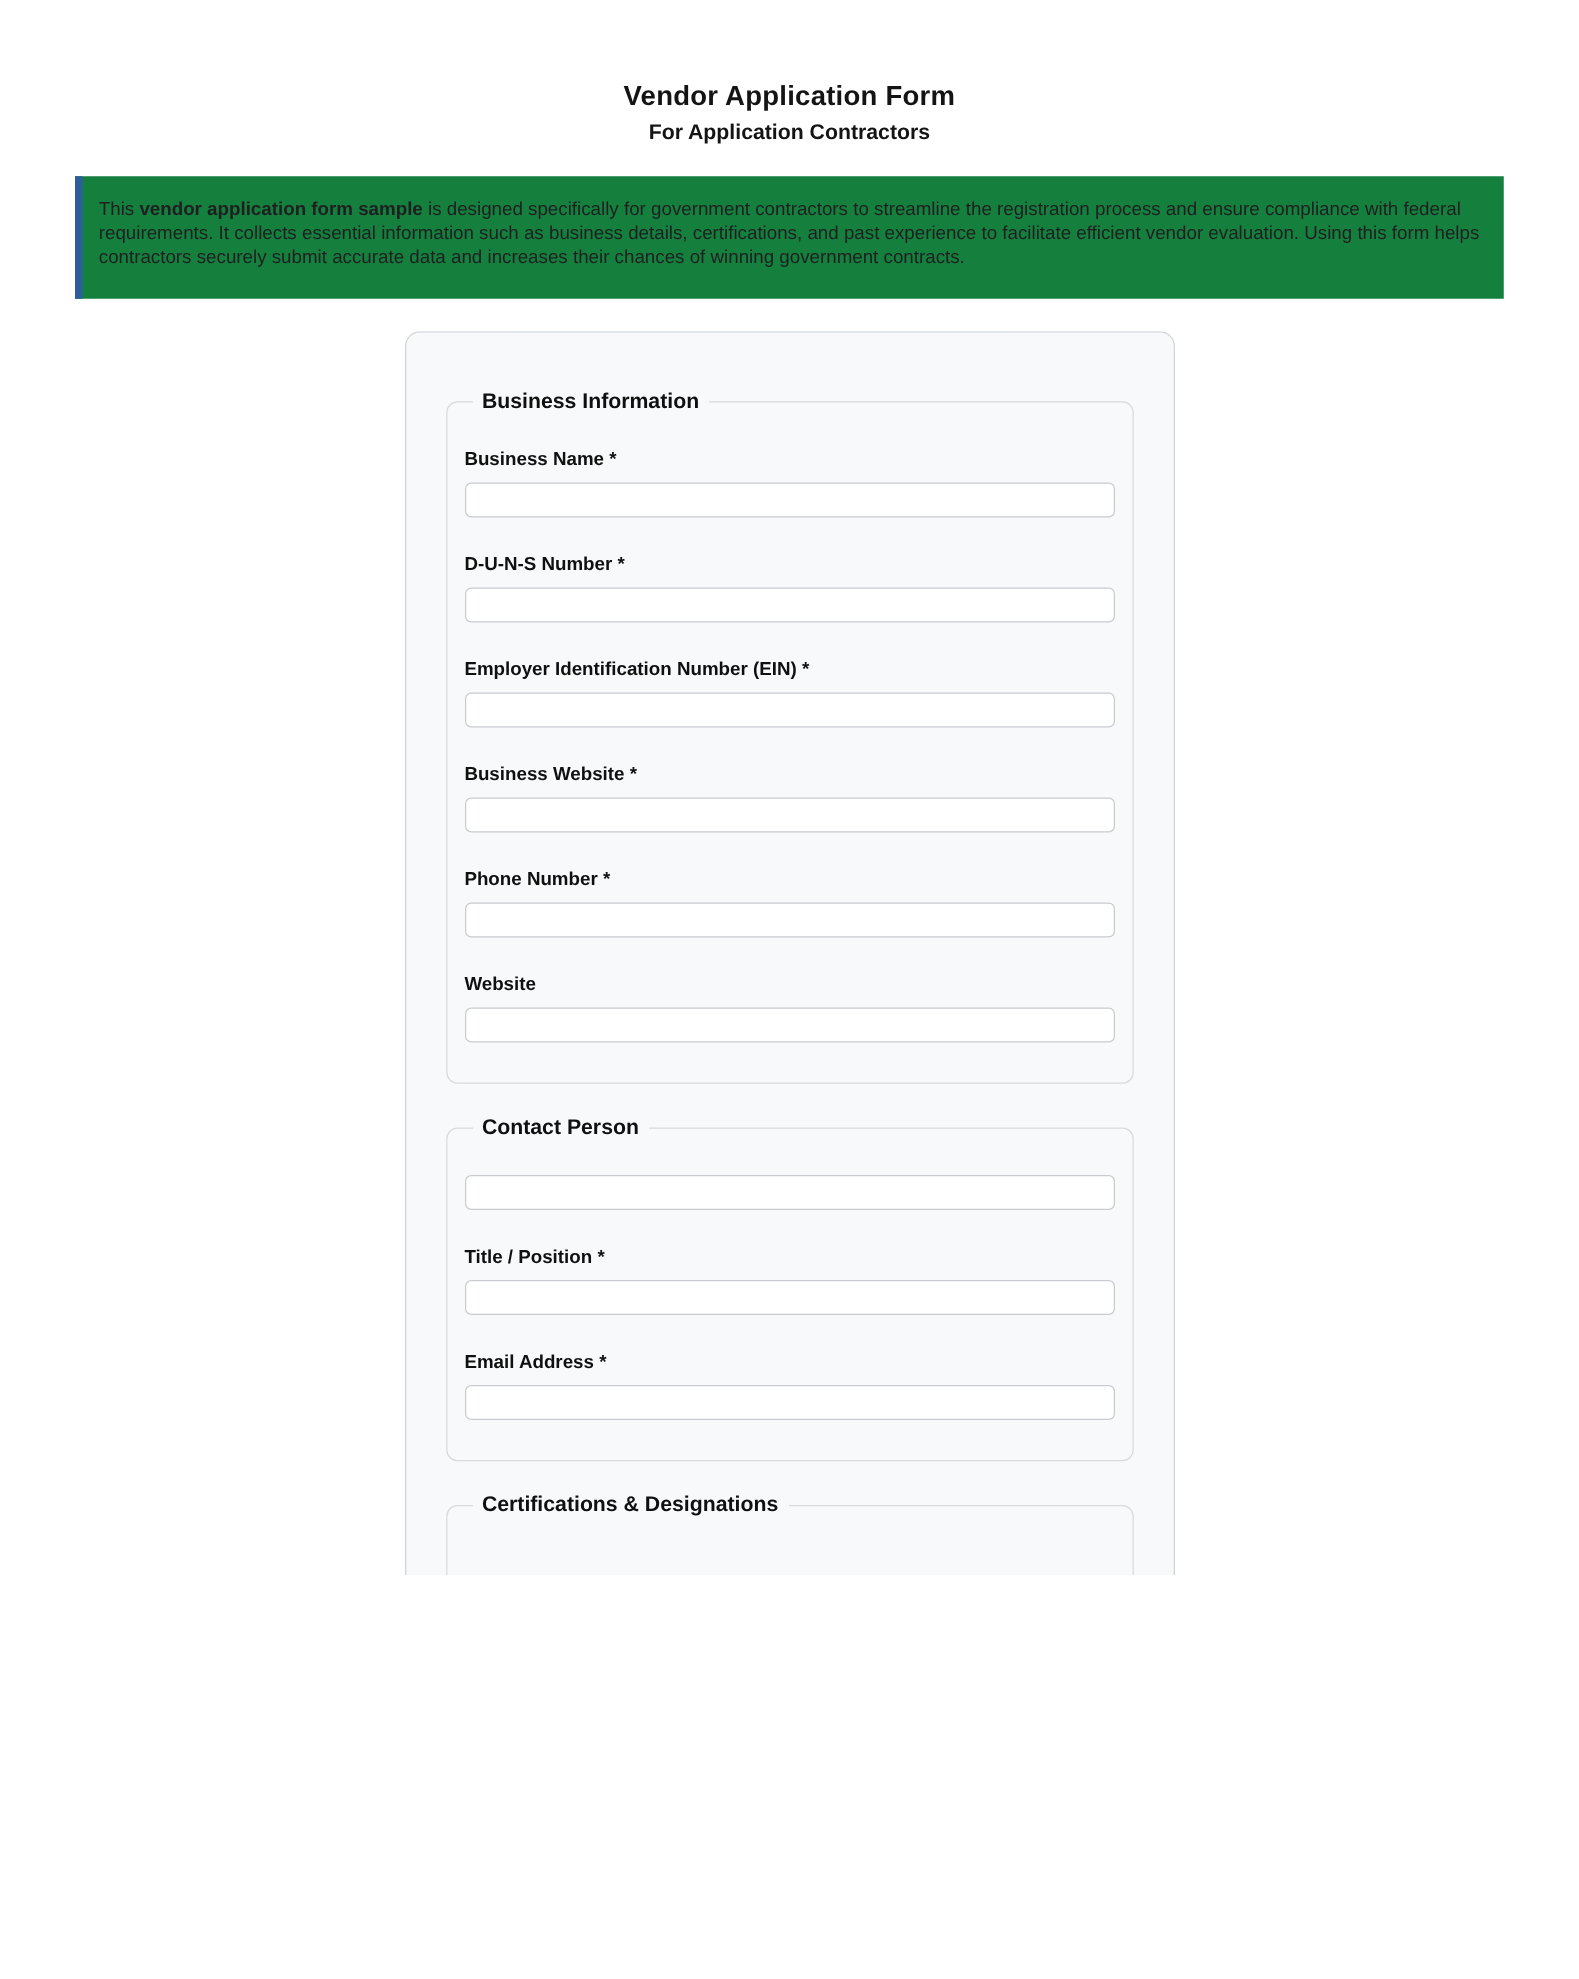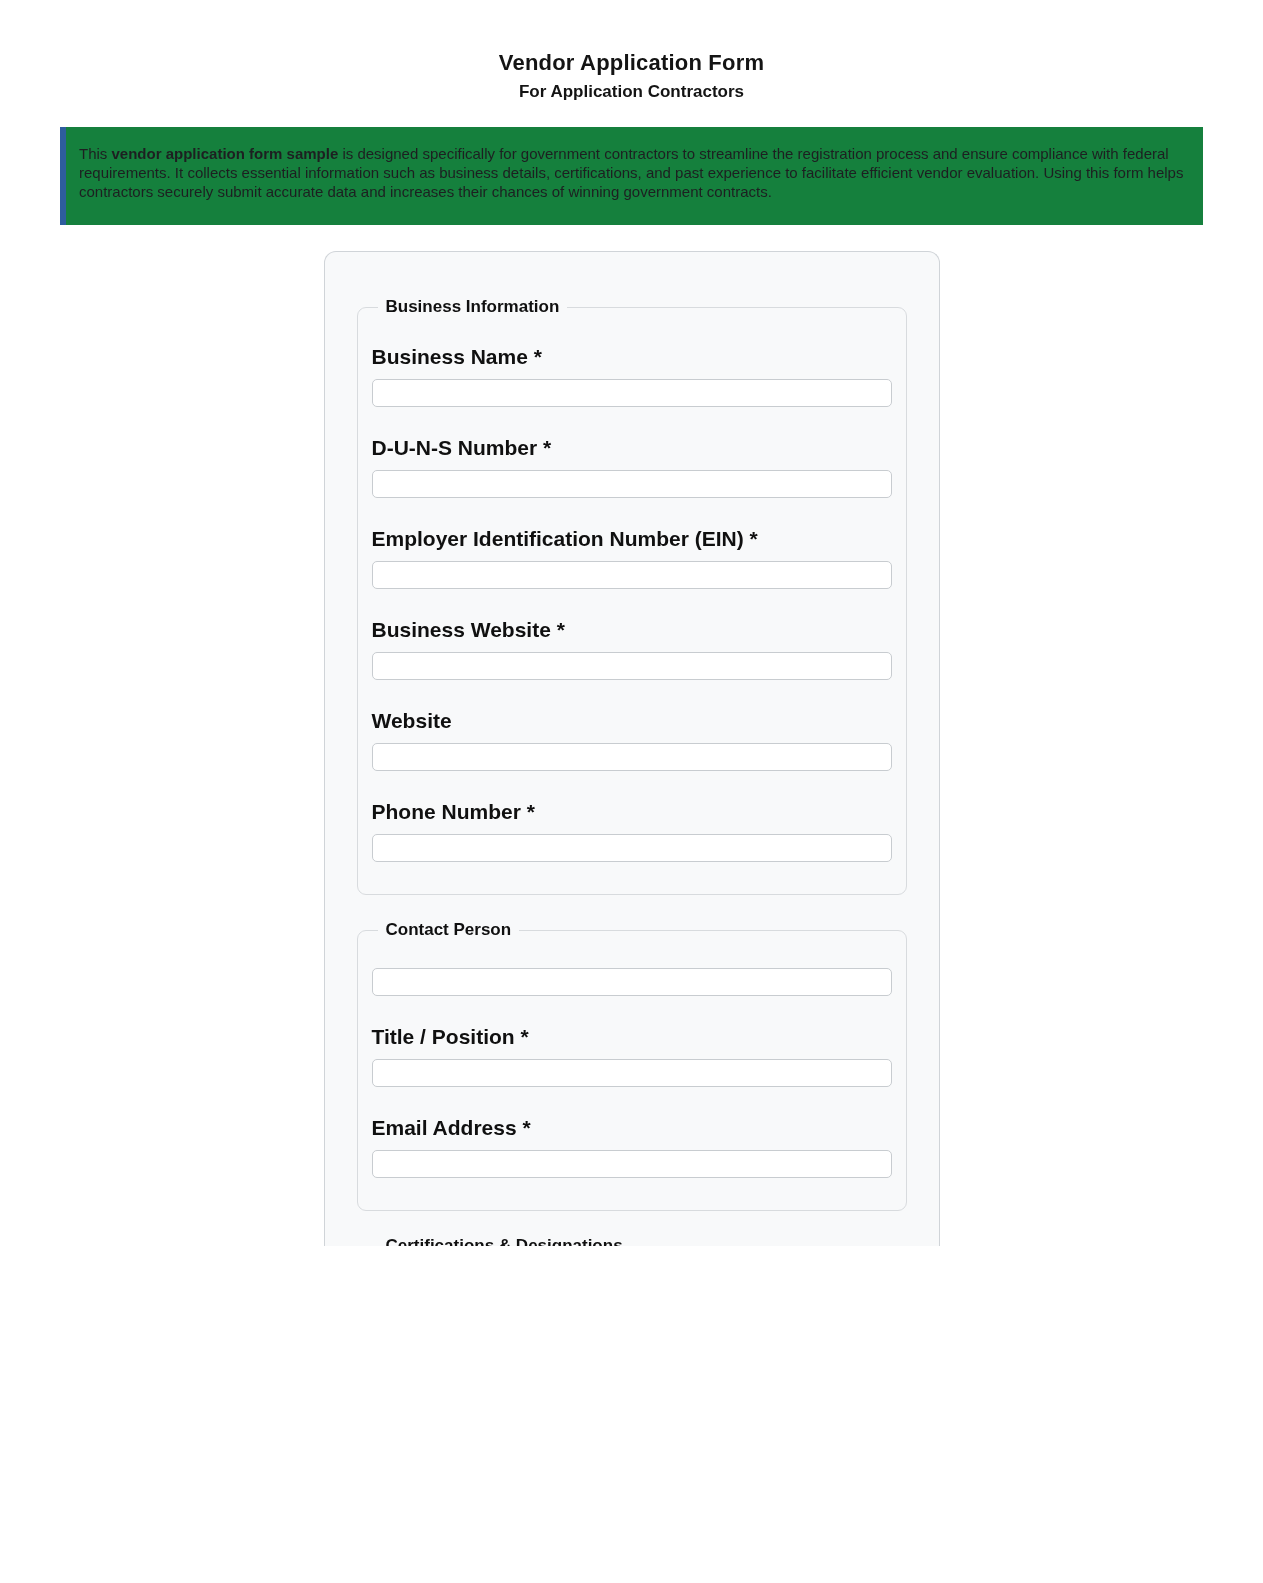--- a/index.html
+++ b/index.html
@@ -5,21 +5,21 @@
   * { box-sizing: border-box; margin: 0; padding: 0; }
   html, body {
     width: 1263px;
     background: #ffffff;
     font-family: "Liberation Sans", sans-serif;
     color: #111111;
   }
   body { min-height: 1583px; }
 
   
-  .header { text-align: center; padding-top: 50px; }
+  .header { text-align: center; padding-top: 64px; }
   .page-title {
     font-size: 22px;
     font-weight: bold;
     color: #141414;
     letter-spacing: 0.2px;
   }
   .page-subtitle {
     font-size: 17px;
     font-weight: bold;
     color: #141414;
@@ -66,21 +66,21 @@
     font-weight: bold;
     color: #101010;
     padding: 0 8px;
     margin-left: 6px;
   }
 
   .field { margin-bottom: 29px; }
   .field:last-child { margin-bottom: 0; }
   .field label {
     display: block;
-    font-size: 21px;
+    font-size: 15px;
     font-weight: bold;
     color: #101010;
     margin-bottom: 10px;
   }
   .field .req { font-weight: bold; color: #101010; }
   .field input {
     display: block;
     width: 100%;
     height: 28px;
     background: #ffffff;
@@ -124,26 +124,26 @@
       <label><span>Employer Identification Number (EIN)</span><span class="req"> *</span></label>
       <input type="text" value="" style="">
     </div>
 
     <div class="field">
       <label><span>Business Website</span><span class="req"> *</span></label>
       <input type="text" value="" style="">
     </div>
 
     <div class="field">
-      <label><span>Website</span><span class="req"></span></label>
+      <label><span>Phone Number</span><span class="req"> *</span></label>
       <input type="text" value="" style="">
     </div>
 
     <div class="field">
-      <label><span>Phone Number</span><span class="req"> *</span></label>
+      <label><span>Website</span><span class="req"></span></label>
       <input type="text" value="" style="">
     </div>
   </fieldset>
 
   <fieldset>
     <legend>Contact Person</legend>
 
     <div class="field">
       <input type="text" value="" style="">
     </div>

